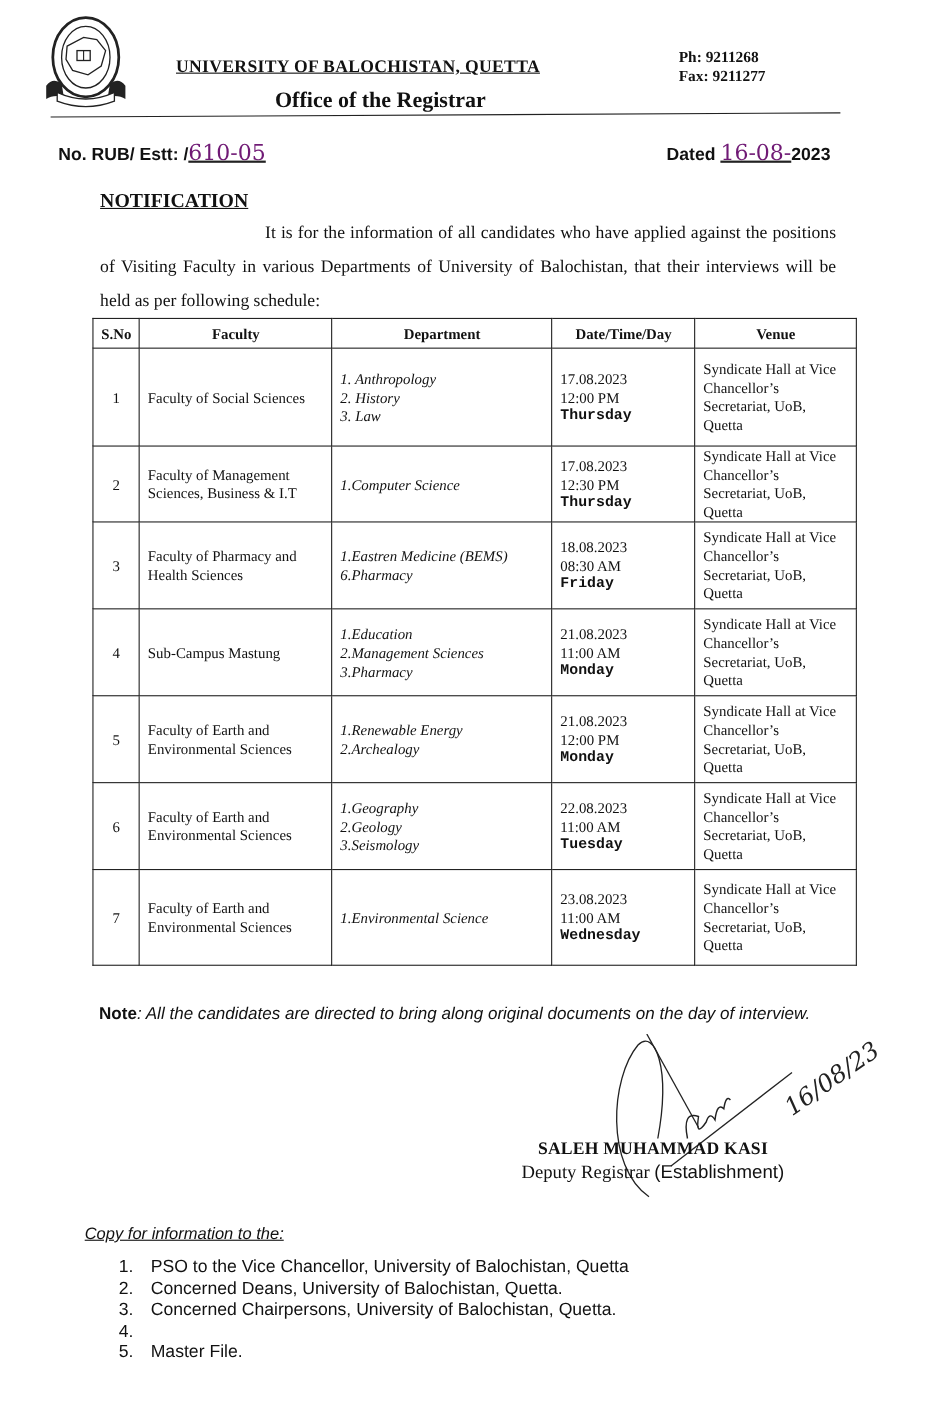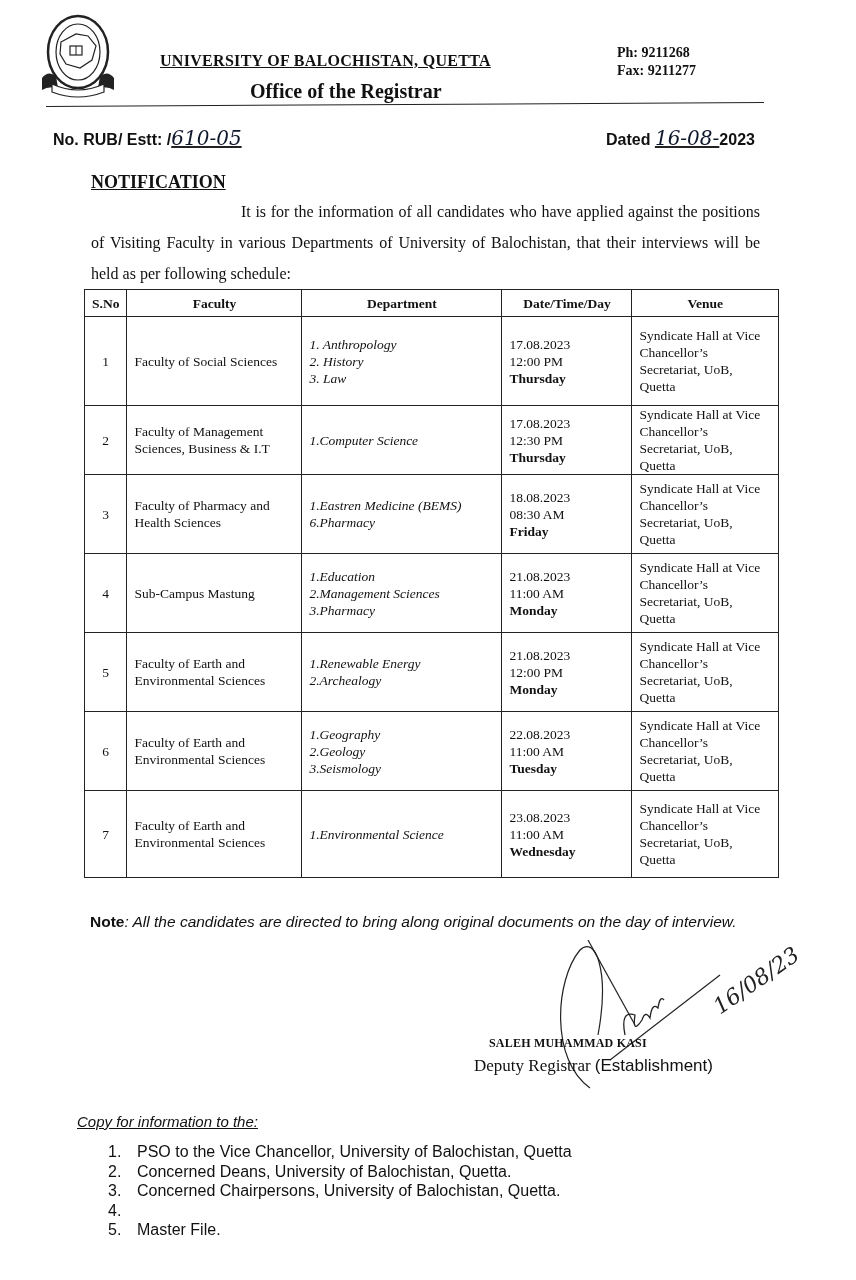--- a/index.html
+++ b/index.html
@@ -8,45 +8,45 @@
   .sans { font-family: "Liberation Sans", "DejaVu Sans", sans-serif; }
 
   
   .logo { position: absolute; left: 28px; top: 12px; width: 100px; height: 90px; }
   .univ-title { position: absolute; left: 160px; top: 52px; font-size: 16px; font-weight: bold; text-decoration: underline; letter-spacing: 0.3px; }
   .office { position: absolute; left: 250px; top: 80px; font-size: 20px; font-weight: bold; }
   .contact { position: absolute; left: 617px; top: 44px; font-size: 14px; font-weight: bold; line-height: 18px; }
   .header-rule { position: absolute; left: 46px; top: 104px; width: 718px; height: 0; border-top: 1.5px solid #222; transform: rotate(-0.3deg); }
 
   .ref-no { position: absolute; left: 53px; top: 126px; font-size: 16px; font-weight: bold; }
-  .hand { font-family: "DejaVu Serif", serif; font-style: italic; font-weight: normal; color: #0f172a; font-size: 20px; text-decoration: underline; text-decoration-color: #222; }
+  .hand { font-family: "DejaVu Serif", serif; font-weight: normal; color: #701a75; font-size: 20px; text-decoration: underline; text-decoration-color: #222; }
   .dated { position: absolute; left: 606px; top: 126px; font-size: 16px; font-weight: bold; }
 
   .notif-title { position: absolute; left: 91px; top: 172px; font-size: 18px; font-weight: bold; text-decoration: underline; }
   .body-para { position: absolute; left: 91px; top: 196px; width: 669px; font-size: 16px; line-height: 31px; text-align: justify; text-indent: 150px; }
 
   
   .sched { position: absolute; left: 84px; top: 289px; width: 695px; border-collapse: collapse; font-size: 13.5px; }
   .sched th, .sched td { border: 1.5px solid #222; vertical-align: middle; padding: 0 7px; line-height: 17px; }
   .sched th { font-weight: bold; text-align: center; height: 26px; }
   .sched td.sno { text-align: center; width: 22px; }
   .sched td.fac { width: 160px; }
   .sched td.dep { width: 185px; font-style: italic; }
   .sched td.dt { width: 115px; }
-  .sched .day { font-weight: bold; }
+  .sched .day { font-weight: bold; font-family: Liberation Mono, monospace; }
   .r1 td { height: 88px; }
   .r2 td { height: 64px; }
   .r3 td, .r4 td, .r5 td, .r6 td { height: 78px; }
   .r7 td { height: 86px; }
 
   .note { position: absolute; left: 90px; top: 912px; width: 660px; font-size: 15.5px; line-height: 20px; font-style: italic; }
   .note b { font-style: normal; }
 
   .signature { position: absolute; left: 540px; top: 940px; width: 280px; height: 150px; }
-  .signer-name { position: absolute; left: 489px; top: 1036px; font-size: 12px; font-weight: bold; letter-spacing: 0.2px; }
+  .signer-name { position: absolute; left: 489px; top: 1036px; font-size: 16px; font-weight: bold; letter-spacing: 0.2px; }
   .signer-title { position: absolute; left: 474px; top: 1056px; font-size: 17px; }
   .signer-title .est { font-family: "Liberation Sans", sans-serif; }
 
   .copy-head { position: absolute; left: 77px; top: 1113px; font-size: 15px; font-style: italic; text-decoration: underline; }
   .copy-list { position: absolute; left: 108px; top: 1142px; margin: 0; padding: 0; list-style: none; font-size: 16px; line-height: 19.5px; }
   .copy-list li { display: flex; }
   .copy-list .num { width: 29px; }
 </style>
 </head>
 <body>

